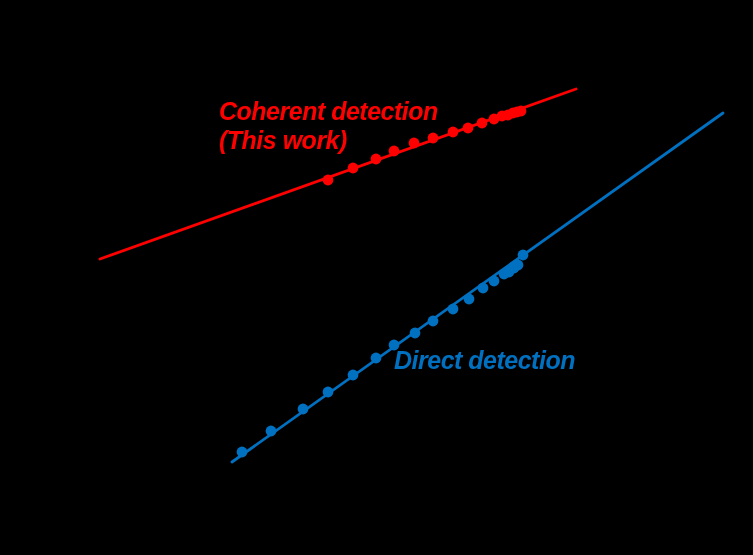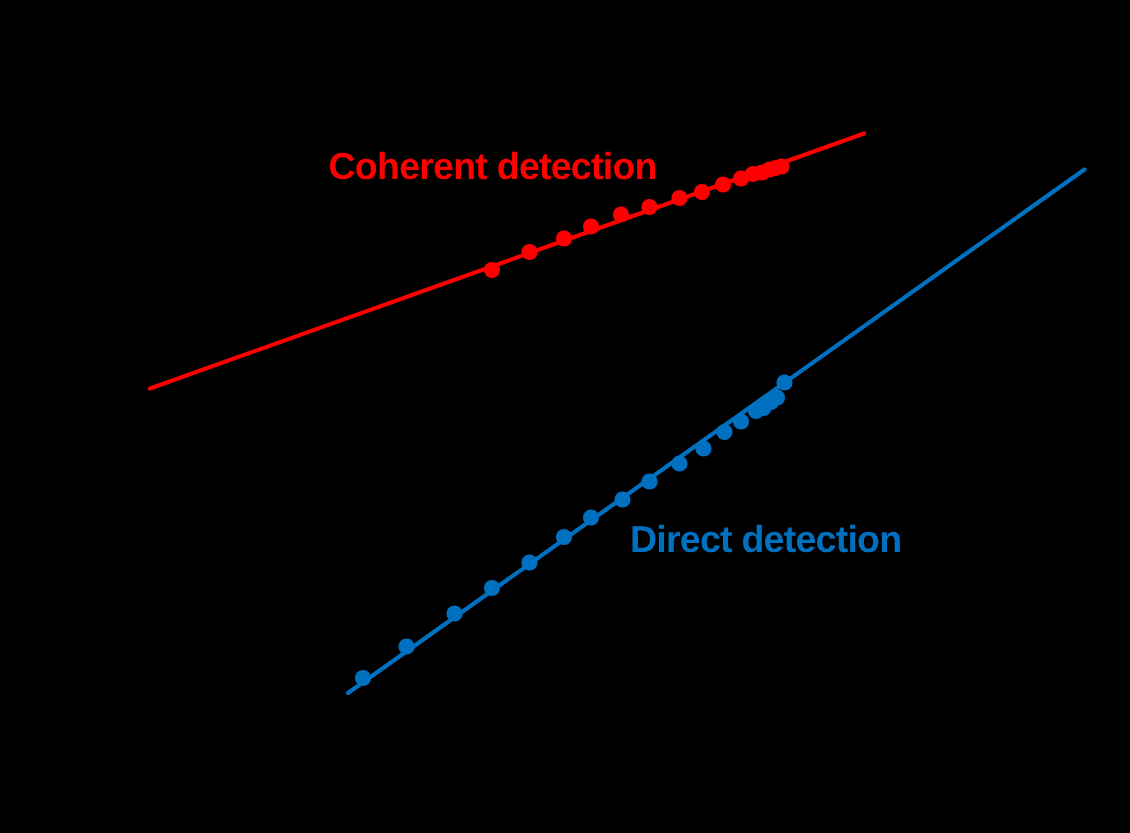--- a/index.html
+++ b/index.html
@@ -7,40 +7,41 @@
     padding: 0;
     background: #000000;
   }
   #stage {
     position: relative;
     width: 753px;
     height: 555px;
     background: #000000;
     overflow: hidden;
     font-family: "Liberation Sans", sans-serif;
+    font-style: italic;
   }
   #chart-svg {
     position: absolute;
     left: 0;
     top: 0;
     width: 753px;
     height: 555px;
     display: block;
   }
   .series-label {
     position: absolute;
     font-weight: bold;
     font-size: 25px;
     line-height: 29px;
     letter-spacing: -0.5px;
     white-space: nowrap;
     user-select: none;
   }
   #label-coherent { left: 219px; top: 97px; }
-  #label-direct   { left: 420px; top: 346px; }
+  #label-direct   { left: 394px; top: 346px; }
 </style>
 </head>
 <body>
 
 <div id="stage">
 
   <svg id="chart-svg" viewBox="0 0 753 555" xmlns="http://www.w3.org/2000/svg">
       <g>
         <line x1="100" y1="259" x2="576" y2="89" stroke="#ff0000" stroke-width="2.8" stroke-linecap="round"></line>
         <circle cx="328" cy="180" r="5.4" fill="#ff0000"></circle>
@@ -77,19 +78,20 @@
         <circle cx="504" cy="274" r="5.4" fill="#0070c0"></circle>
         <circle cx="509" cy="272" r="5.4" fill="#0070c0"></circle>
         <circle cx="514" cy="268" r="5.4" fill="#0070c0"></circle>
         <circle cx="518" cy="265" r="5.4" fill="#0070c0"></circle>
         <circle cx="523" cy="255" r="5.4" fill="#0070c0"></circle>
       </g>
     </svg>
 
   <div class="series-label" id="label-coherent" style="color: rgb(255, 0, 0);">
     <div>Coherent detection</div>
+    <div>(This work)</div>
   </div>
 
   <div class="series-label" id="label-direct" style="color: rgb(0, 112, 192);">
     <div>Direct detection</div>
   </div>
 
 </div>
 
 </body></html>

